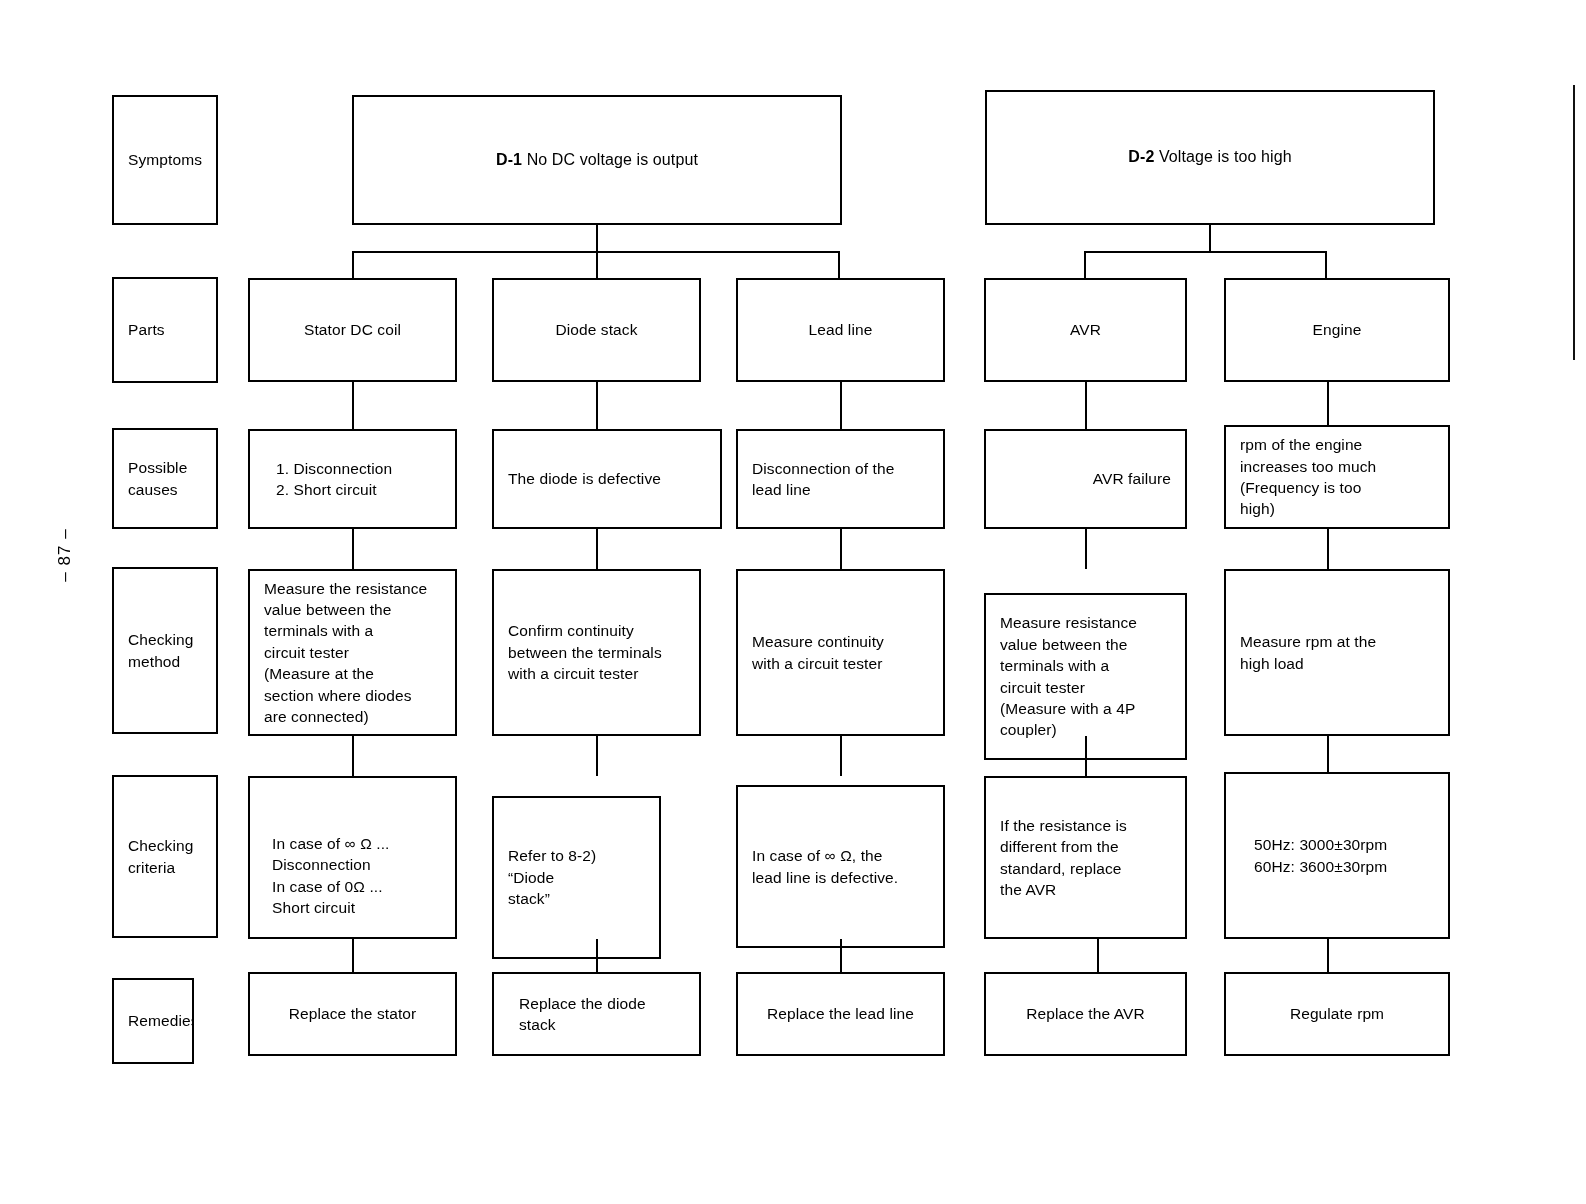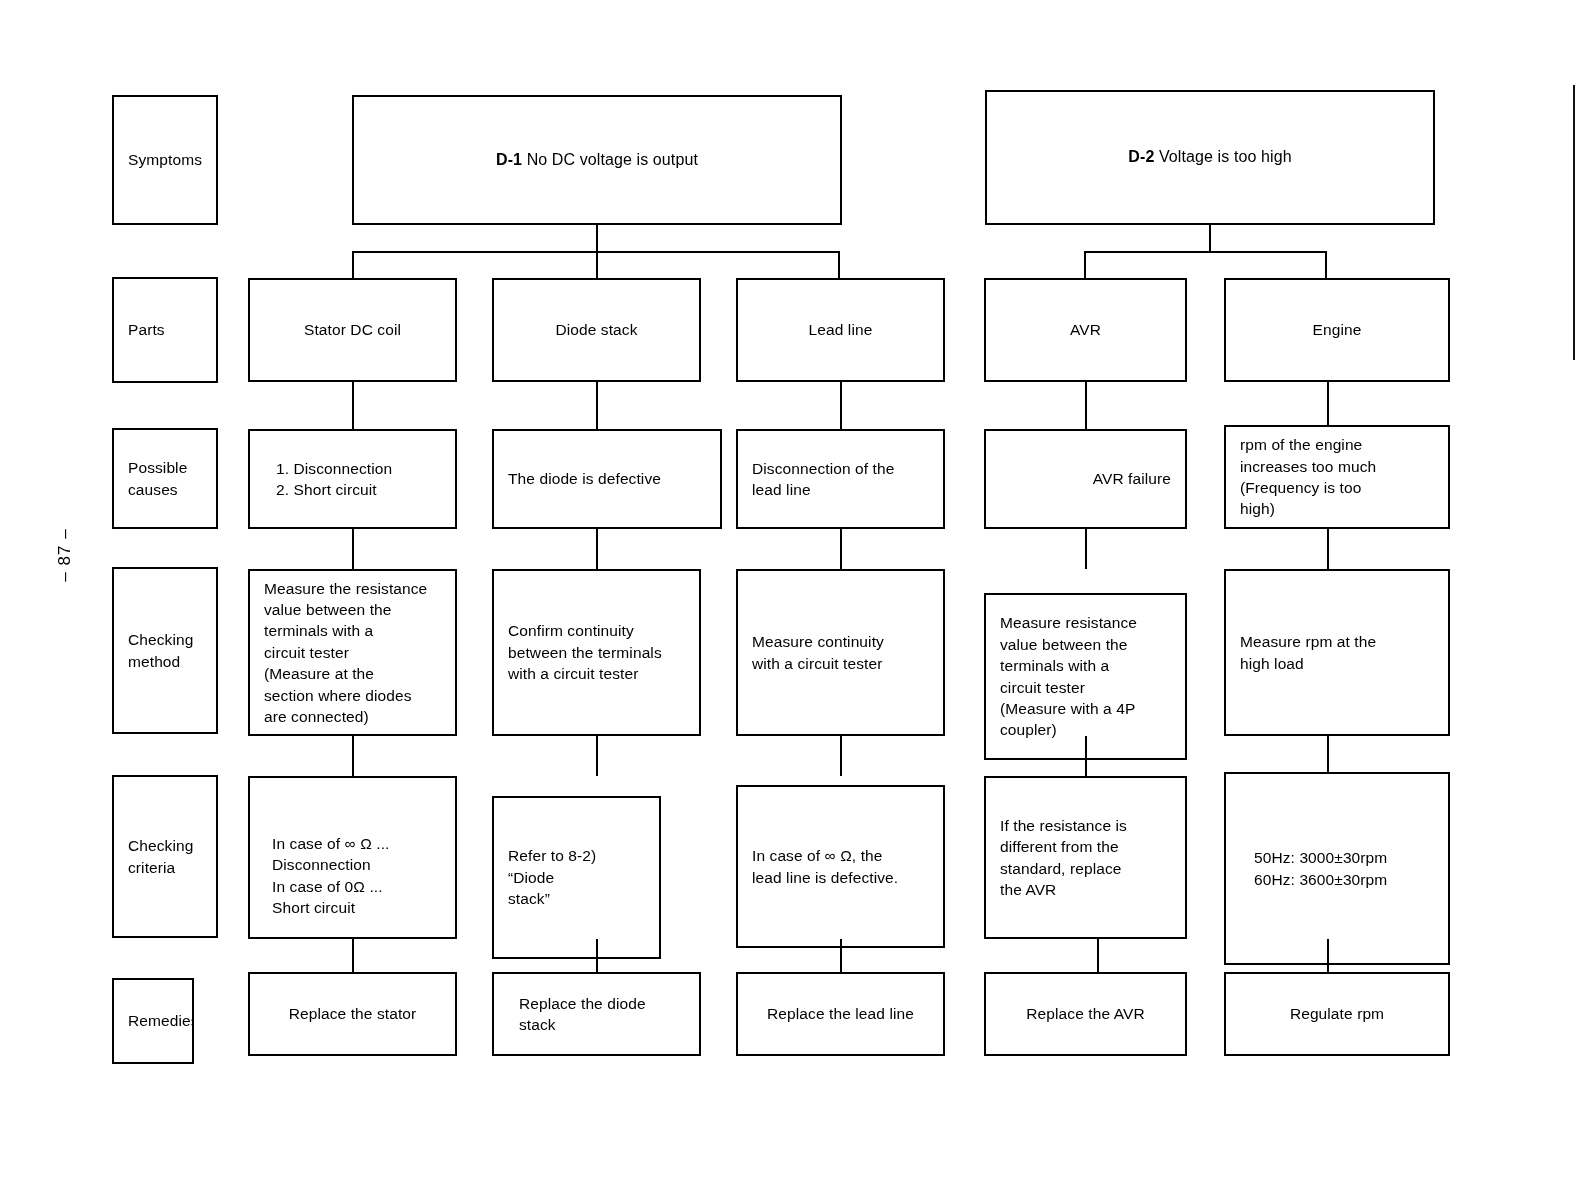--- a/index.html
+++ b/index.html
@@ -248,21 +248,21 @@
   <div class="box lft" style="left:736px; top:776px; width:209px; height:163px;margin-top:9px;">
     <span class="txt">In case of  ∞ Ω, the
 lead line is defective.</span>
   </div>
   <div class="box lft" style="left:984px; top:776px; width:203px; height:163px;">
     <span class="txt">If the resistance is
 different from the
 standard, replace
 the AVR</span>
   </div>
-  <div class="box lft" style="left:1224px; top:772px; width:226px; height:193px;">
+  <div class="box lft" style="left:1224px; top:772px; width:226px; height:167px;">
     <span class="txt" style="padding-left:28px;">50Hz: 3000±30rpm
 60Hz: 3600±30rpm</span>
   </div>
 
   <div class="vline" style="left:352px; top:939px; height:33px;"></div>
   <div class="vline" style="left:596px; top:939px; height:33px;"></div>
   <div class="vline" style="left:840px; top:939px; height:33px;"></div>
   <div class="vline" style="left:1097px; top:939px; height:33px;"></div>
   <div class="vline" style="left:1327px; top:939px; height:33px;"></div>
 

